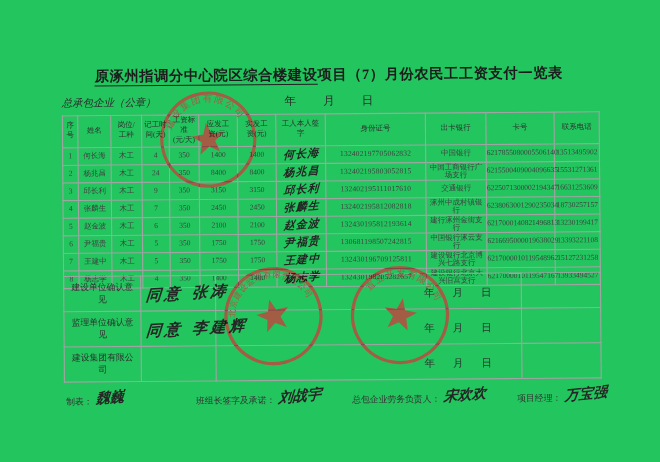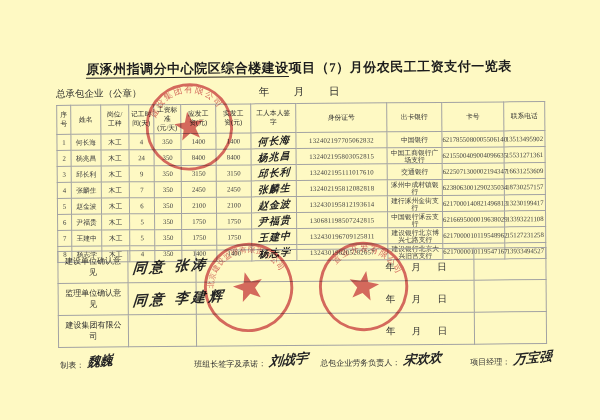--- a/index.html
+++ b/index.html
@@ -1,25 +1,25 @@
 <!DOCTYPE html>
 <html><head>
 <meta charset="utf-8">
 <style>
   html,body{margin:0;padding:0;}
   body{width:600px;height:420px;background:#f7f6f4;overflow:hidden;
        font-family:"Liberation Serif", serif;}
-  .page{position:relative;width:600px;height:420px;background:#fef9c3;}
+  .page{position:relative;width:600px;height:420px;background:#22c55e;}
   .doc{position:absolute;inset:0;transform:rotate(-0.45deg);transform-origin:50% 50%;}
 
   
   .title{position:absolute;top:59px;left:0;width:100%;text-align:center;
          font-size:13px;font-weight:bold;color:#1c1c1c;letter-spacing:0.5px;white-space:nowrap;}
   .title .u{border-bottom:1px solid #222;padding-bottom:1px;}
-  .contractor{position:absolute;top:86px;left:57px;font-size:9.5px;color:#2b2b2b;}
+  .contractor{position:absolute;top:86px;left:57px;font-size:9.5px;color:#2b2b2b;font-style:italic;}
   .top-date{position:absolute;top:85px;left:0;width:100%;text-align:center;
             font-size:10.5px;color:#2b2b2b;word-spacing:22px;}
 
   
   table{border-collapse:collapse;table-layout:fixed;}
   table.main{position:absolute;top:103px;left:57px;width:488px;}
   table.main th,table.main td{border:1px solid #a3a3a3;overflow:visible;}
   table.main th{font-weight:normal;font-size:6.8px;color:#2f2f2f;white-space:pre-line;
                 line-height:1.3;padding:1px 0;height:22px;text-align:center;}
   table.main td{font-size:6.8px;color:#414141;text-align:center;height:15px;
@@ -43,21 +43,21 @@
   td.a-comment{text-align:left;padding-left:4px;}
   .comment-hand{display:inline-block;font-size:14px;letter-spacing:3px;white-space:nowrap;
                 transform:rotate(-3deg) skewX(-8deg);}
   td.a-mid{text-align:left;}
   .a-date{display:inline-block;padding-left:188px;font-size:9.5px;color:#2f2f2f;word-spacing:14px;white-space:nowrap;}
 
   
   .footer{position:absolute;top:351px;left:57px;width:488px;height:34px;}
   .fgroup{position:absolute;top:0;display:flex;align-items:flex-start;gap:3px;}
   .fgroup:nth-child(1){left:2px;}
-  .fgroup:nth-child(2){left:136px;}
+  .fgroup:nth-child(2){left:120px;}
   .fgroup:nth-child(3){left:262px;}
   .fgroup:nth-child(4){left:396px;margin-left:16px;}
   .flabel{font-size:8px;color:#333;padding-top:7px;white-space:nowrap;}
   .fsign{font-size:13px;transform:rotate(-5deg) skewX(-10deg);white-space:nowrap;}
 
   
   .stamp{position:absolute;mix-blend-mode:multiply;opacity:0.78;pointer-events:none;}
   .stamp-top{left:142px;top:78px;transform:rotate(-8deg);}
   .stamp-bl{left:199px;top:238px;transform:rotate(-14deg);}
   .stamp-br{left:314px;top:238px;transform:rotate(10deg);}

